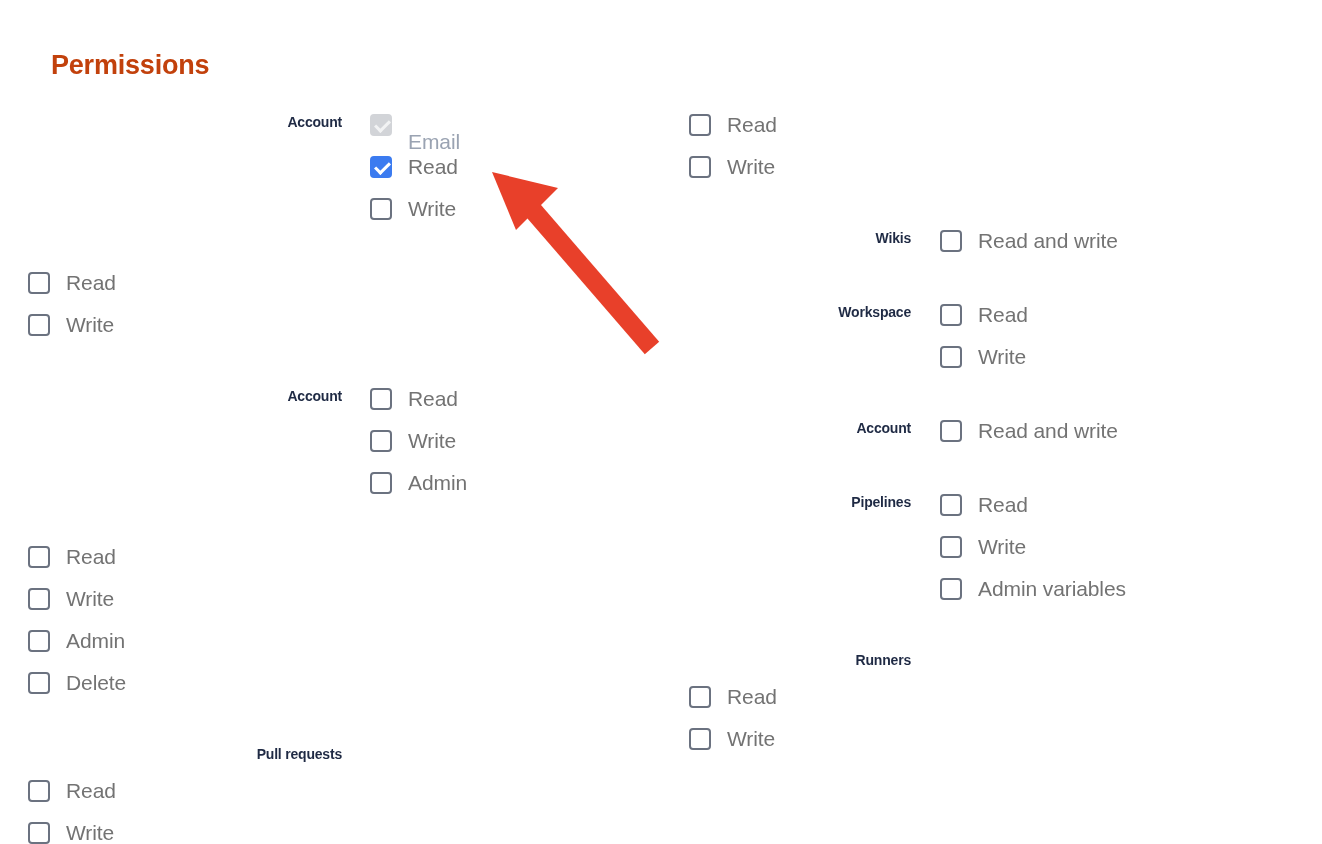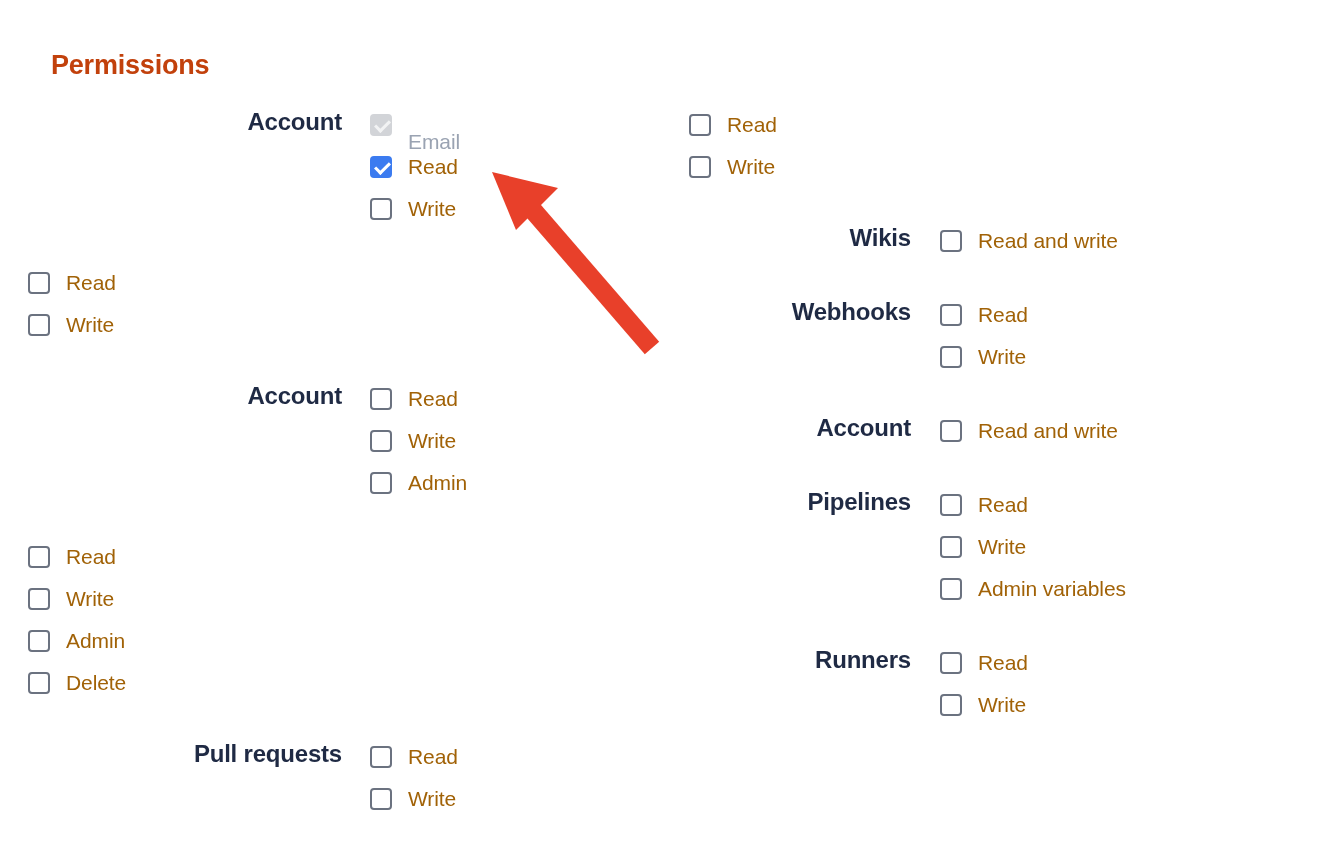--- a/index.html
+++ b/index.html
@@ -38,24 +38,24 @@
     top: 0;
   }
   .column.left  { left: 0px;   width: 660px; }
   .column.right { left: 660px; width: 662px; }
 
   .group {
     display: flex;
     align-items: flex-start;
     margin-bottom: 32px;
   }
-  .group:last-child { margin-bottom: 0; }
+  .group:last-child { margin-bottom: 0; flex-direction: column; }
 
   .group-label {
-    font-size: 24px;
+    font-size: 14px;
     font-weight: bold;
     color: #1f2a44;
     text-align: right;
     line-height: 32px;
     padding-top: 2px;
     letter-spacing: -0.2px;
   }
   .column.left  .group-label { width: 342px; }
   .column.right .group-label { width: 251px; }
 
@@ -101,21 +101,21 @@
     transform: rotate(-45deg);
   }
   .cb.disabled .tick {
     border-left-color: #f2f3f4;
     border-bottom-color: #f2f3f4;
   }
 
   .option-label {
     margin-left: 16px;
     font-size: 21px;
-    color: #a16207;
+    color: #737373;
     white-space: nowrap;
     letter-spacing: -0.1px;
   }
   .option-label.muted { color: #9aa3b2; margin-top: 34px; }
 
   #annotation-arrow {
     position: absolute;
     left: 470px;
     top: 150px;
     width: 210px;
@@ -230,21 +230,21 @@
       <div class="group">
         <div class="group-label">Wikis</div>
         <div class="options">
           <label class="option">
             <span class="cb"></span>
             <span class="option-label">Read and write</span>
           </label>
         </div>
       </div>
       <div class="group">
-        <div class="group-label">Webhooks</div>
+        <div class="group-label">Workspace</div>
         <div class="options">
           <label class="option">
             <span class="cb"></span>
             <span class="option-label">Read</span>
           </label>
           <label class="option">
             <span class="cb"></span>
             <span class="option-label">Write</span>
           </label>
         </div>

